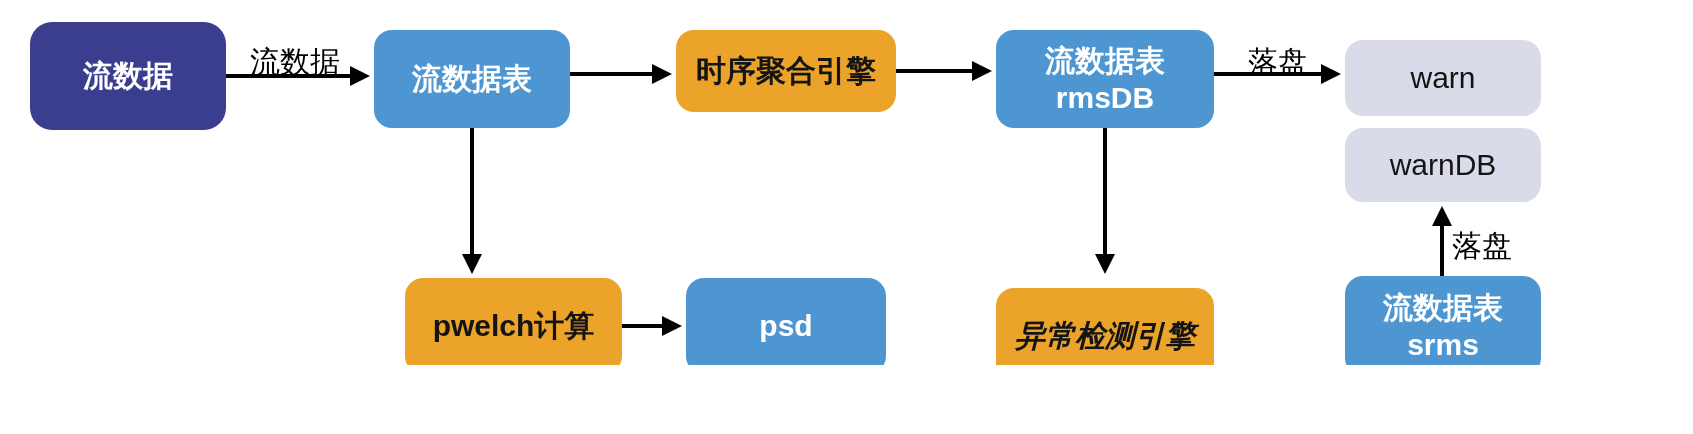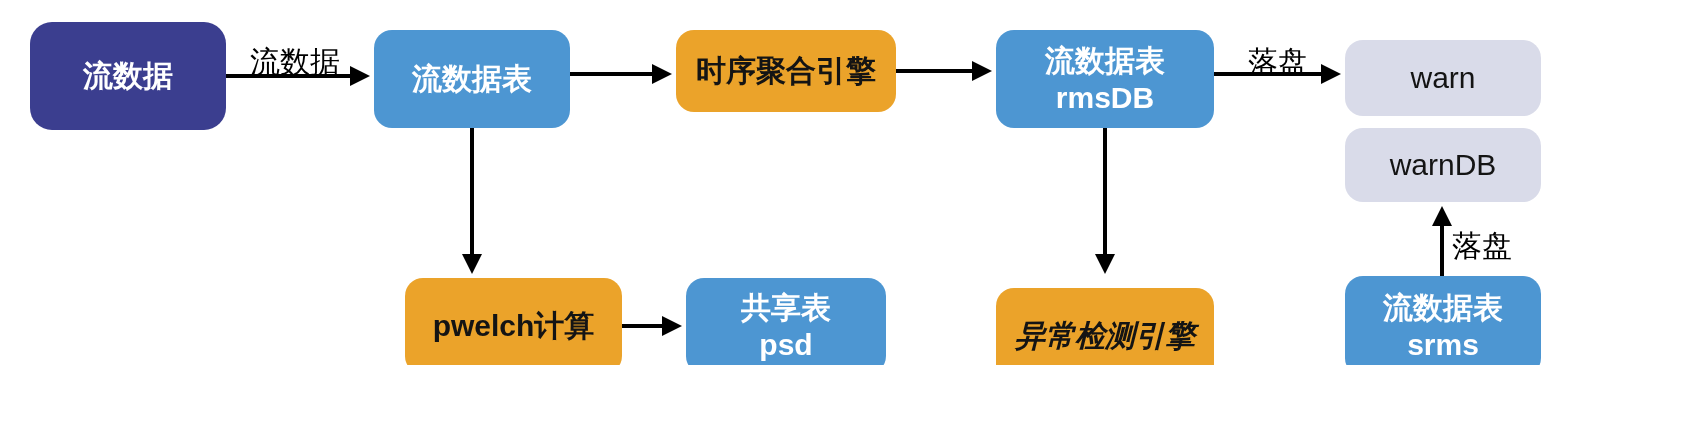--- a/index.html
+++ b/index.html
@@ -91,21 +91,20 @@
 
   <div class="node lavender" style="left:1345px; top:128px; width:196px; height:74px;">
     <span>warnDB</span>
   </div>
 
   <div class="node orange" style="left:365px; top:278px; width:217px; height:96px;margin-left:40px;">
     <span>pwelch计算</span>
   </div>
 
   <div class="node blue" style="left:686px; top:278px; width:200px; height:96px;">
-    <span>共享表</span>
     <span>psd</span>
   </div>
 
   <div class="node orange" style="left:996px; top:288px; width:218px; height:96px;font-style:italic;">
     <span>异常检测引擎</span>
   </div>
 
   <div class="node blue" style="left:1345px; top:276px; width:196px; height:100px;">
     <span>流数据表</span>
     <span>srms</span>

